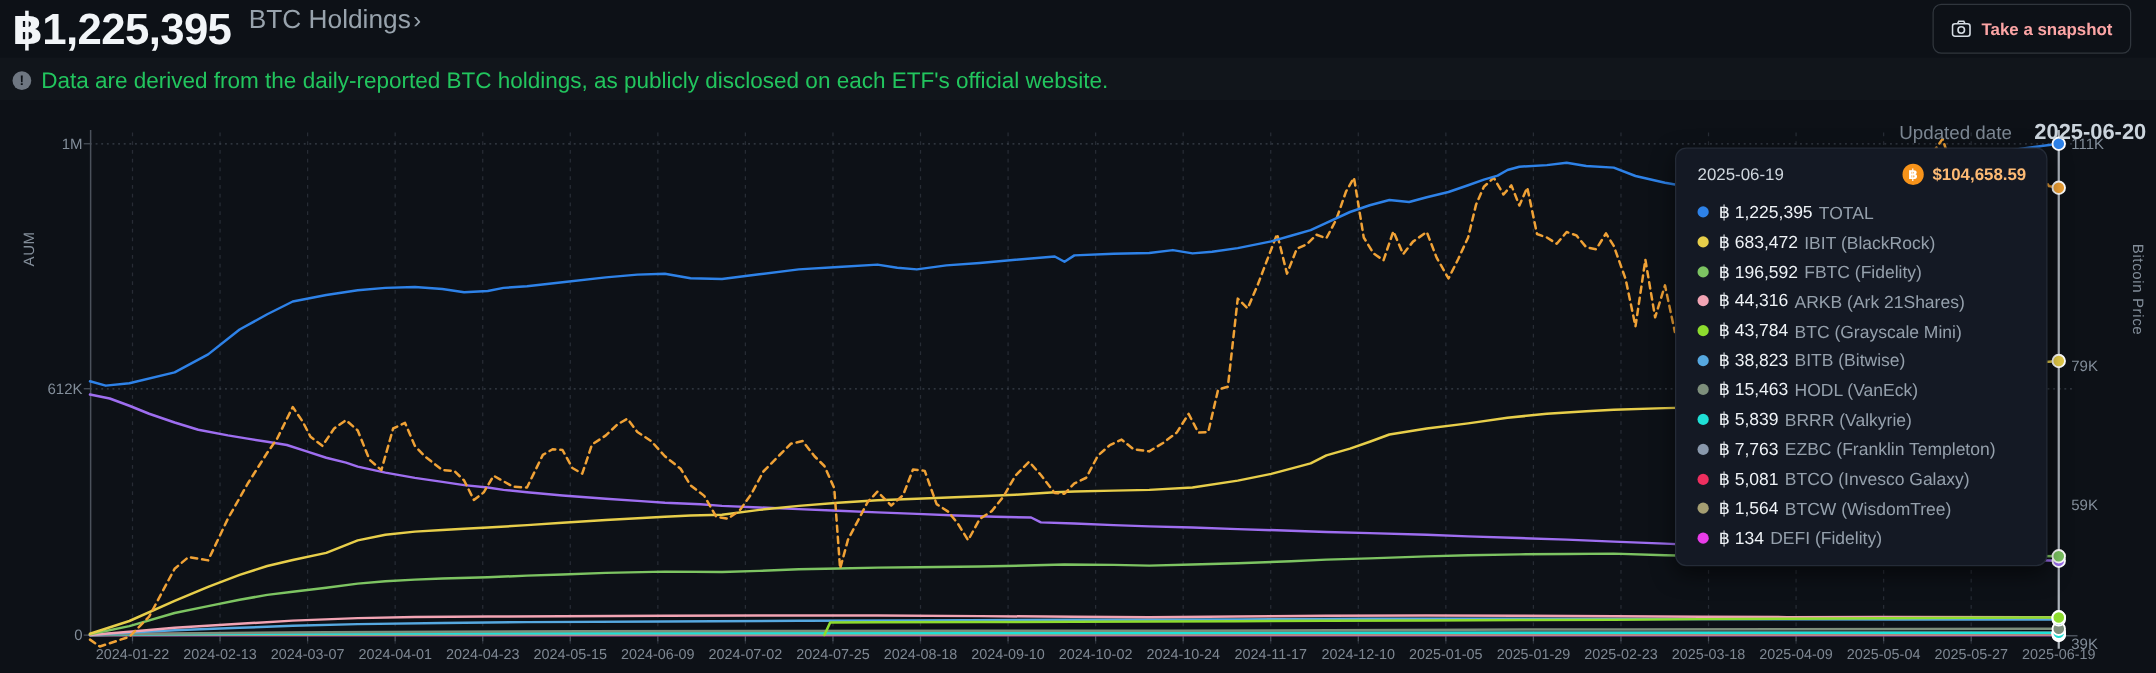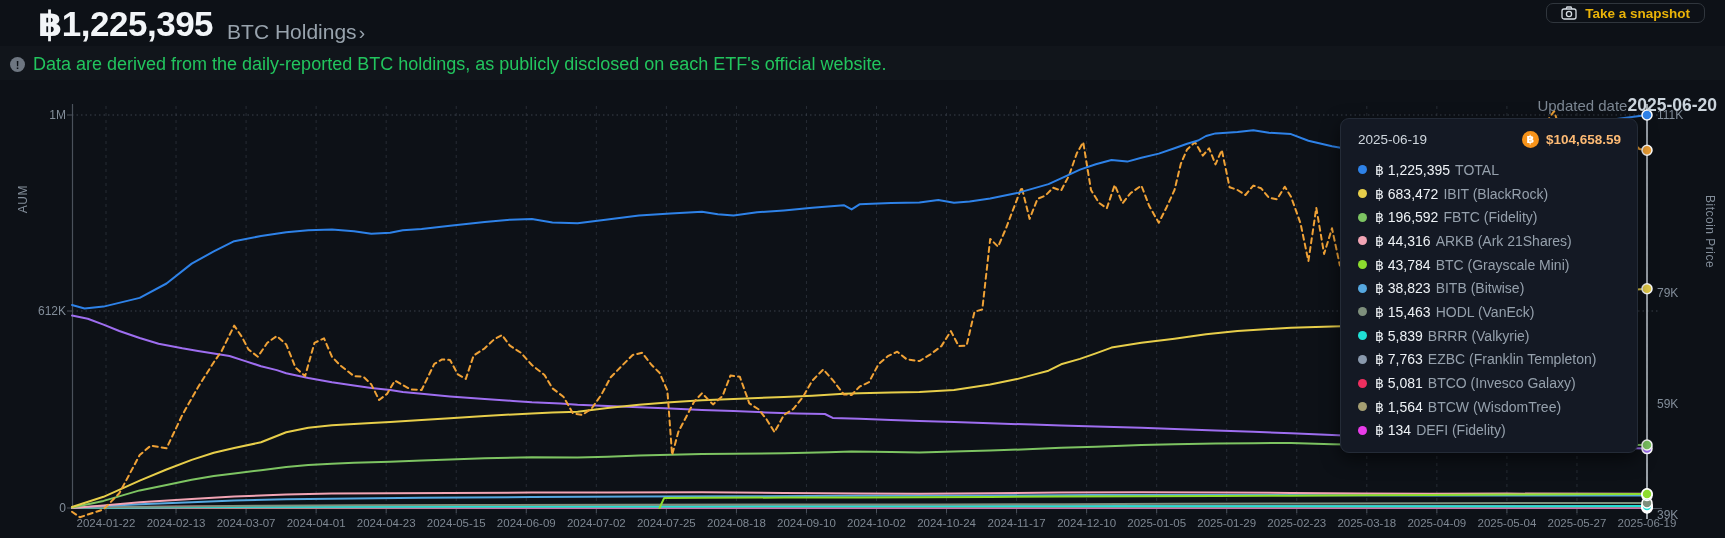--- a/index.html
+++ b/index.html
@@ -6,41 +6,41 @@
   html,body { width:1725px; height:538px; }
   body {
     background:#0d1117; color:#c9d1d9;
     font-family:"Liberation Sans","DejaVu Sans",sans-serif;
     position:relative; overflow:hidden;
   }
   .band { position:absolute; left:0; right:0; top:46px; height:34px; background:rgba(255,255,255,0.02); }
   #chart-svg { position:absolute; left:0; top:0; width:1725px; height:538px; }
 
   
-  .header { position:absolute; left:10px; top:4px; display:flex; align-items:flex-end; gap:14px; z-index:4;margin-left:28px; }
+  .header { position:absolute; left:10px; top:4px; display:flex; align-items:flex-start; gap:14px; z-index:4; }
   .total-big { font-size:35px; font-weight:700; color:#f2f5f8; letter-spacing:-0.5px; }
   .title-link { font-size:21px; color:#98a3ad; cursor:pointer; }
   .title-chevron { font-size:19px; color:#98a3ad; margin-left:2px; }
   .snapshot-btn {
-    position:absolute; right:20px; top:3px; height:20px; z-index:4;
+    position:absolute; right:20px; top:3px; height:40px; z-index:4;
     display:flex; align-items:center; gap:8px; padding:0 14px;
     background:transparent; border:1px solid #30363d; border-radius:7px;
-    color:#eab308; font-size:13.5px; font-weight:700; cursor:pointer;
+    color:#fca5a5; font-size:13.5px; font-weight:700; cursor:pointer;
     font-family:"Liberation Sans","DejaVu Sans",sans-serif;
   }
   .snapshot-btn svg { display:block; }
 
   
   .notice { position:absolute; left:10px; top:54px; display:flex; align-items:center; gap:8px; z-index:4; }
   .info-icon {
     width:15px; height:15px; border-radius:50%; background:#6e7681; color:#0d1117;
     font-size:11px; font-weight:700; display:flex; align-items:center; justify-content:center;
   }
   .notice-text { font-size:18px; color:#22c55e; }
-  .updated { position:absolute; right:8px; top:51px; display:flex; align-items:baseline; gap:0; z-index:4; }
+  .updated { position:absolute; right:8px; top:51px; display:flex; align-items:baseline; gap:18px; z-index:4; }
   .updated-label { font-size:15px; color:#7d8894; }
   .updated-value { font-size:17.5px; font-weight:700; color:#cbd4dc;margin-top:44px; }
 
   
   .y-title-left {
     position:absolute; left:16px; top:185px; z-index:2;
     writing-mode:vertical-rl; transform:rotate(180deg);
     font-size:12px; color:#828d99; letter-spacing:0.5px;
   }
   .y-title-right {

